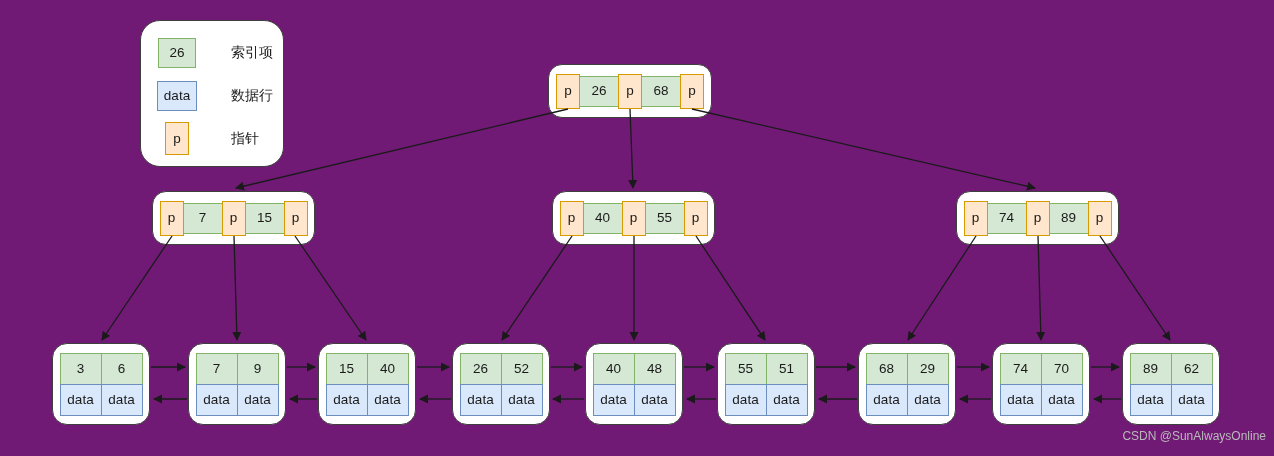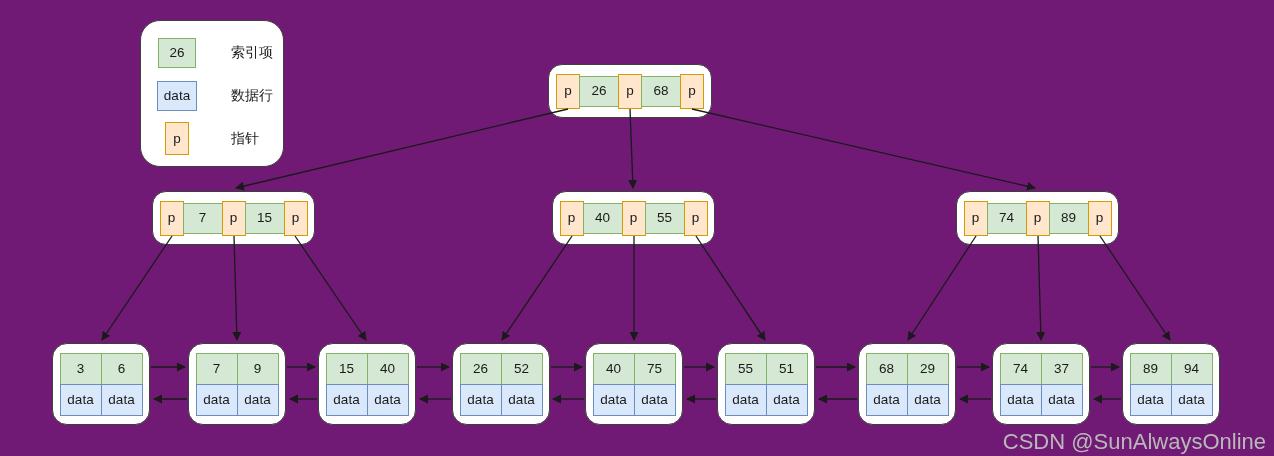--- a/index.html
+++ b/index.html
@@ -41,21 +41,21 @@
   .sample-wrap { width:48px; display:flex; justify-content:center; }
   .sample { box-sizing:border-box; display:flex; align-items:center; justify-content:center; font-size:13.5px; }
   .sample.green  { width:38px; height:30px; background:#d5e8d4; border:1px solid #82b366; }
   .sample.blue   { width:40px; height:30px; background:#dae8fc; border:1px solid #6c8ebf; }
   .sample.orange { width:24px; height:33px; background:#ffe6cc; border:1.5px solid #d79b00; }
   .legend-label { margin-left:30px; font-size:14px; color:#222; }
   
   svg.edges { position:absolute; left:0; top:0; pointer-events:none; }
   
   .watermark {
-    position:absolute; right:8px; top:429px; font-size:22px; color:#b9b9b9;
+    position:absolute; right:8px; top:429px; font-size:12px; color:#b9b9b9;
   }
 </style>
 </head>
 <body>
 
 <div class="canvas">
 
   <div class="legend">
     <div class="legend-row">
       <span class="sample-wrap">
@@ -160,21 +160,21 @@
       <div class="lrow second">
         <span class="cell blue">data</span>
         <span class="cell blue">data</span>
       </div>
     </div>
   </div>
   <div class="rnode leaf" style="left:585px; top:343px;">
     <div class="leaf-table">
       <div class="lrow">
         <span class="cell lgreen">40</span>
-        <span class="cell lgreen">75</span>
+        <span class="cell lgreen">48</span>
       </div>
       <div class="lrow second">
         <span class="cell blue">data</span>
         <span class="cell blue">data</span>
       </div>
     </div>
   </div>
   <div class="rnode leaf" style="left:717px; top:343px;">
     <div class="leaf-table">
       <div class="lrow">
@@ -196,33 +196,33 @@
       <div class="lrow second">
         <span class="cell blue">data</span>
         <span class="cell blue">data</span>
       </div>
     </div>
   </div>
   <div class="rnode leaf" style="left:992px; top:343px;">
     <div class="leaf-table">
       <div class="lrow">
         <span class="cell lgreen">74</span>
-        <span class="cell lgreen">37</span>
+        <span class="cell lgreen">70</span>
       </div>
       <div class="lrow second">
         <span class="cell blue">data</span>
         <span class="cell blue">data</span>
       </div>
     </div>
   </div>
   <div class="rnode leaf" style="left:1122px; top:343px;">
     <div class="leaf-table">
       <div class="lrow">
         <span class="cell lgreen">89</span>
-        <span class="cell lgreen">94</span>
+        <span class="cell lgreen">62</span>
       </div>
       <div class="lrow second">
         <span class="cell blue">data</span>
         <span class="cell blue">data</span>
       </div>
     </div>
   </div>
 
   <svg class="edges" width="1274" height="456" viewBox="0 0 1274 456">
     <defs>

